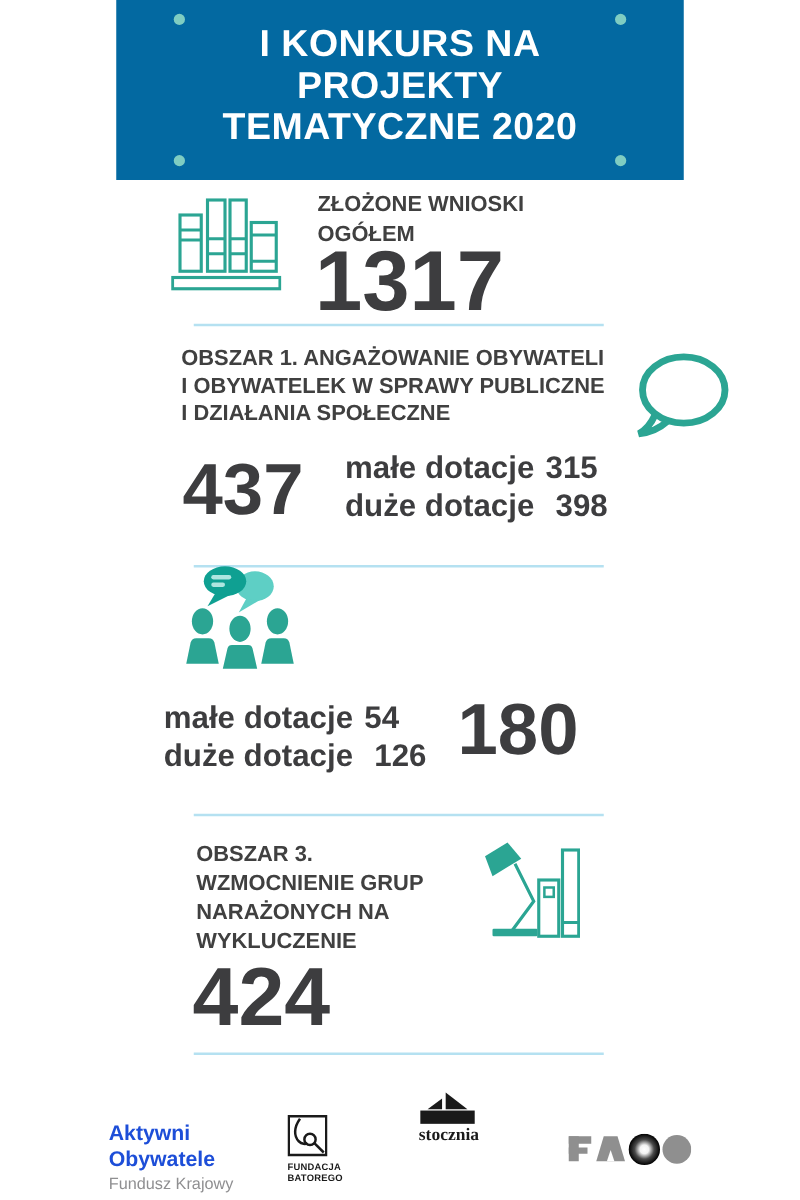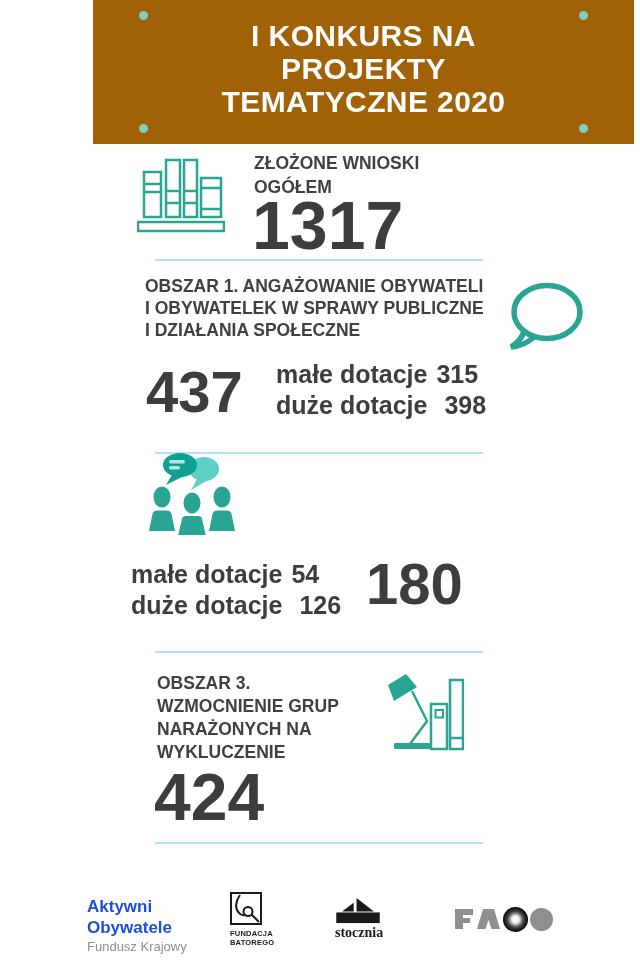--- a/index.html
+++ b/index.html
@@ -2,21 +2,21 @@
 <html><head>
 <meta charset="utf-8">
 <style>
   html,body{margin:0;padding:0;background:#ffffff;}
   #canvas{
     position:relative;width:640px;height:960px;background:#ffffff;overflow:hidden;
     font-family:"Liberation Sans","DejaVu Sans",sans-serif;
   }
   .abs{position:absolute;}
   
-  .banner{left:93px;top:0;width:541px;height:144px;background:#a16207;}
+  .banner{left:93px;top:0;width:454px;height:144px;background:#0369a1;}
   .banner-title{padding-top:19px;text-align:center;color:#ffffff;font-weight:bold;
     font-size:30px;line-height:33px;letter-spacing:0.4px;}
   .dot{position:absolute;width:9px;height:9px;border-radius:50%;background:#7fcdc2;}
   .dot.tl{left:46px;top:11px;} .dot.tr{right:46px;top:11px;}
   .dot.bl{left:46px;bottom:11px;} .dot.br{right:46px;bottom:11px;}
   
   .cyan-heading{color:#404040;font-weight:bold;font-size:17.5px;}
   .big-number{color:#3d3d3f;font-weight:bold;}
   .stat-rows{color:#3d3d3f;font-weight:bold;font-size:25px;line-height:31px;}
   .stat-row{white-space:nowrap;}
@@ -169,21 +169,21 @@
       <path d="M 10,3 C 5,10 5,17 9,21 C 11.5,23.5 14.5,23.5 16,22.5" fill="none" stroke="#1a1a1a" stroke-width="2"></path>
       <circle cx="18" cy="19.5" r="4.5" fill="none" stroke="#1a1a1a" stroke-width="2"></circle>
       <line x1="21.5" y1="22.5" x2="29" y2="30" stroke="#1a1a1a" stroke-width="2"></line>
     </svg>
     <div class="batorego-caption" style="margin-top:3px;">
       <div>FUNDACJA</div>
       <div>BATOREGO</div>
     </div>
   </div>
 
-  <div class="abs" style="left:335px;top:896px;">
+  <div class="abs" style="left:335px;top:872px;">
     <svg width="47" height="29" viewBox="0 0 48 30">
       <polygon points="22,2 22,16 40,16" fill="#1a1a1a"></polygon>
       <polygon points="19,7 19,16 7,16" fill="#1a1a1a"></polygon>
       <rect x="1" y="17" width="45" height="11" fill="#1a1a1a"></rect>
     </svg>
     <div class="stocznia-caption">stocznia</div>
   </div>
 
   <div class="abs" style="left:453px;top:907px;" aria-label="FAOO">
     <svg width="100" height="26" viewBox="0 0 100 26">

